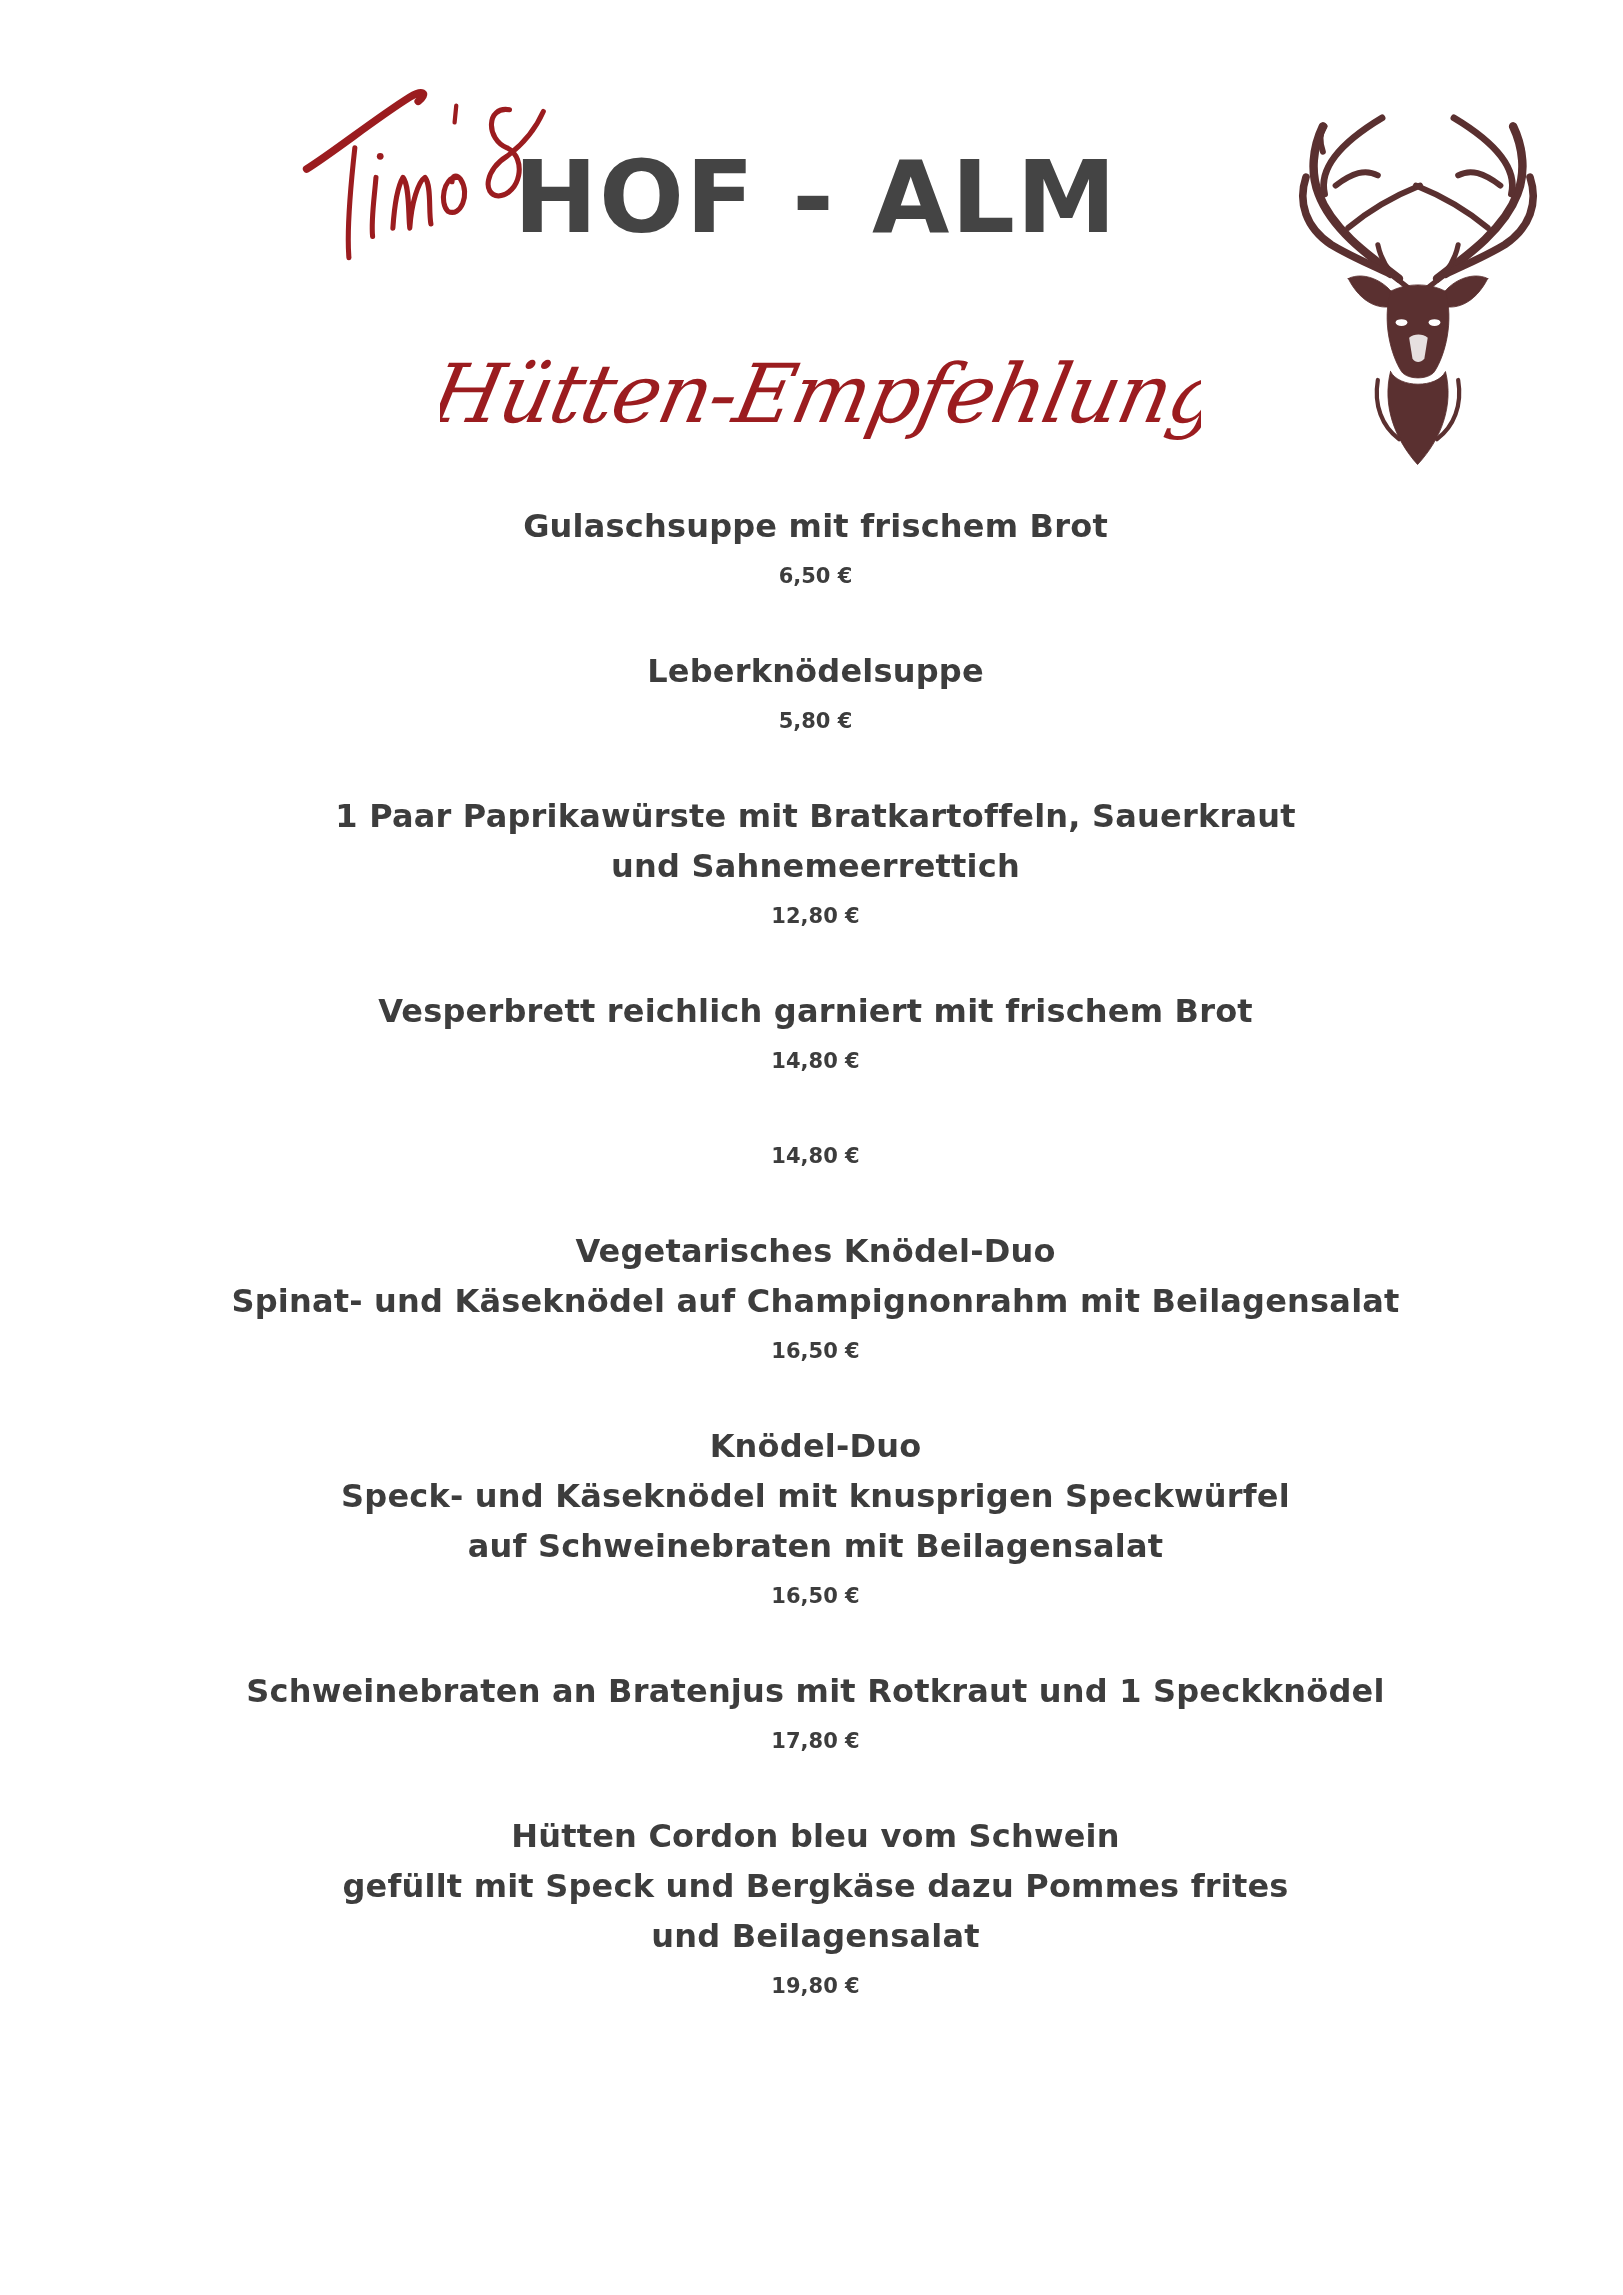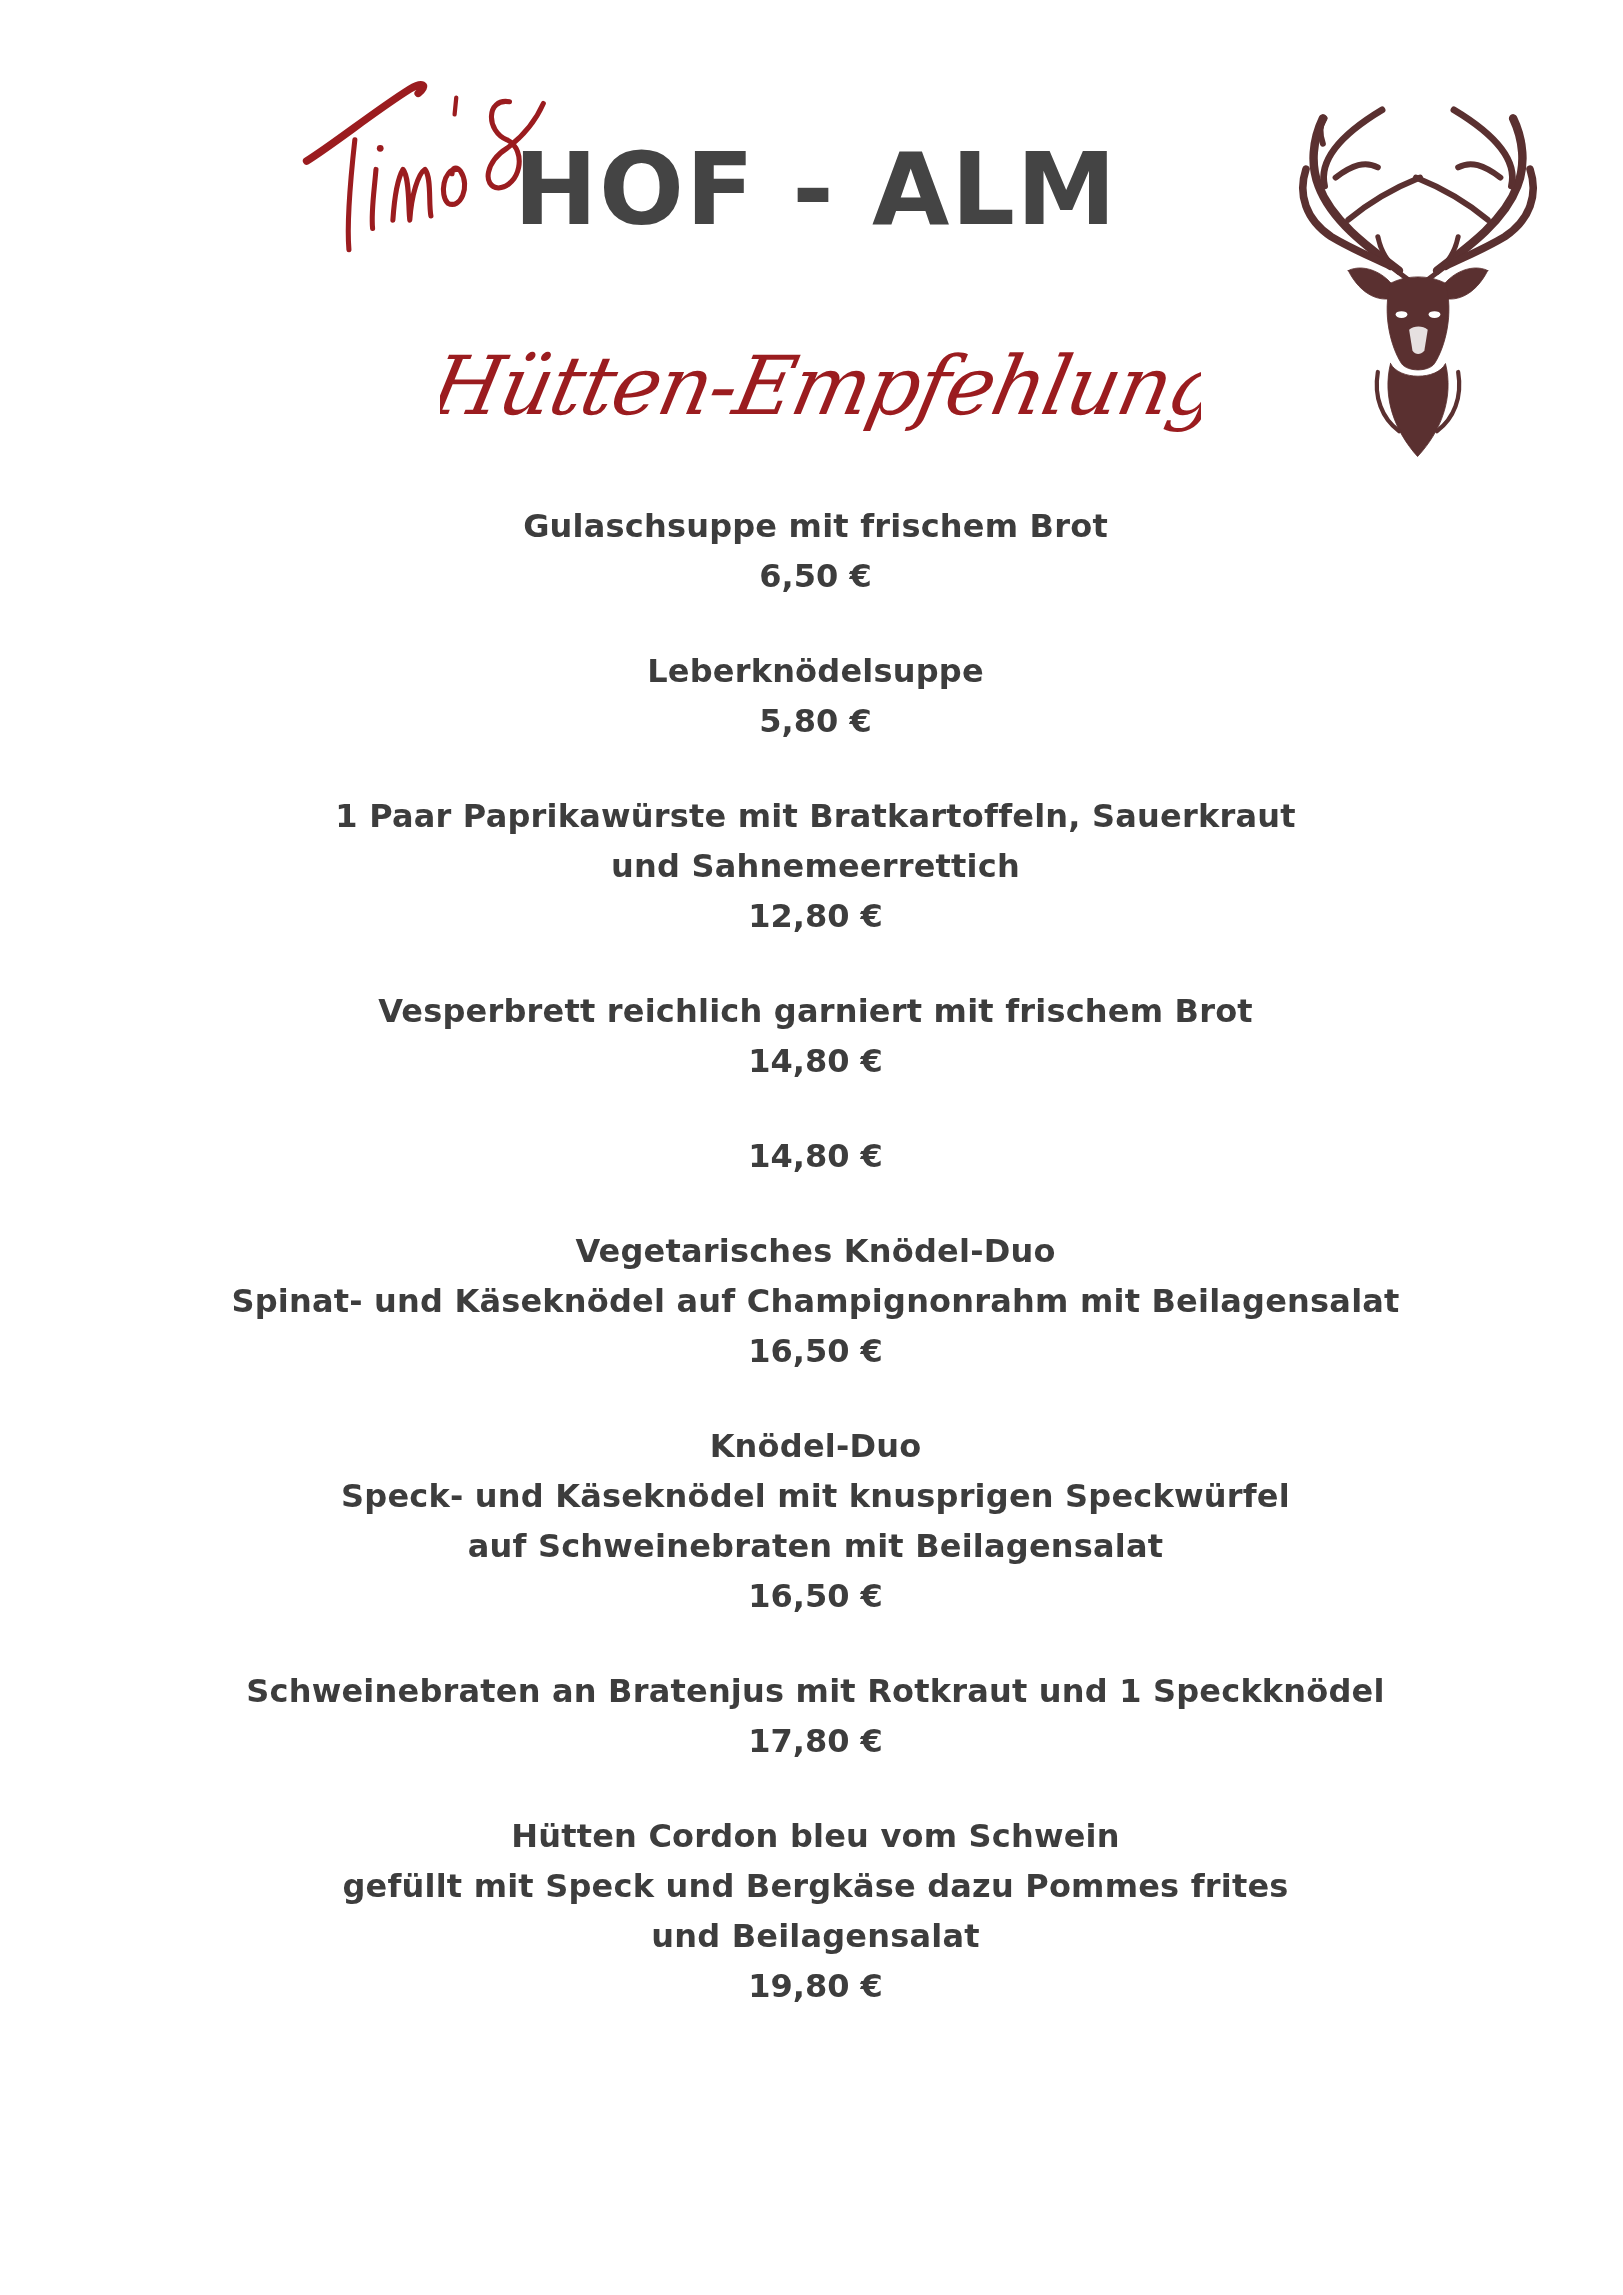--- a/index.html
+++ b/index.html
@@ -1,30 +1,30 @@
 <!DOCTYPE html>
 <html style="font-size:13.5px"><head>
 <meta charset="utf-8">
 <style>
   html, body { margin:0; padding:0; background:#ffffff; }
   body { width:1623px; height:2295px; position:relative; overflow:hidden;
          font-family:"Liberation Sans", "DejaVu Sans", sans-serif; }
-  .header { position:absolute; left:0; top:0; width:1623px; height:490px; }
+  .header { position:absolute; left:0; top:8px; width:1623px; height:490px; }
   .script-timos { position:absolute; left:283px; top:51px; width:355px; height:203px; }
   .brand { position:absolute; left:0; width:1623px; top:140px; text-align:center;
            padding-left:8.5px; box-sizing:border-box;
            font-family:"DejaVu Sans", sans-serif; font-weight:bold;
            font-size:100px; letter-spacing:1.7px; color:#444444; line-height:1; }
   .script-sub { position:absolute; left:440px; top:313px; width:761px; height:169px; }
   .deer { position:absolute; left:1272px; top:93px; width:292px; height:372px; }
   .menu { position:absolute; left:0; top:501px; width:1623px; text-align:center; }
   .item { margin:0 0 45px 0;padding-left:8px; }
   .line { font-family:"DejaVu Sans", sans-serif; font-weight:bold; font-size:32px;
           line-height:50px; color:#3d3d3d; letter-spacing:0.2px; white-space:nowrap; }
-  .price { font-family:"DejaVu Sans", sans-serif; font-weight:bold; font-size:32px;
+  .price { font-family:"DejaVu Sans", sans-serif; font-weight:bold; font-size:21px;
            line-height:50px; color:#3d3d3d; }
 </style>
 </head>
 <body>
 
 <div class="header">
 
   <svg class="script-timos" viewBox="0 0 420 240">
     <g fill="none" stroke="#9b1c1f" stroke-linecap="round" stroke-linejoin="round">
 

